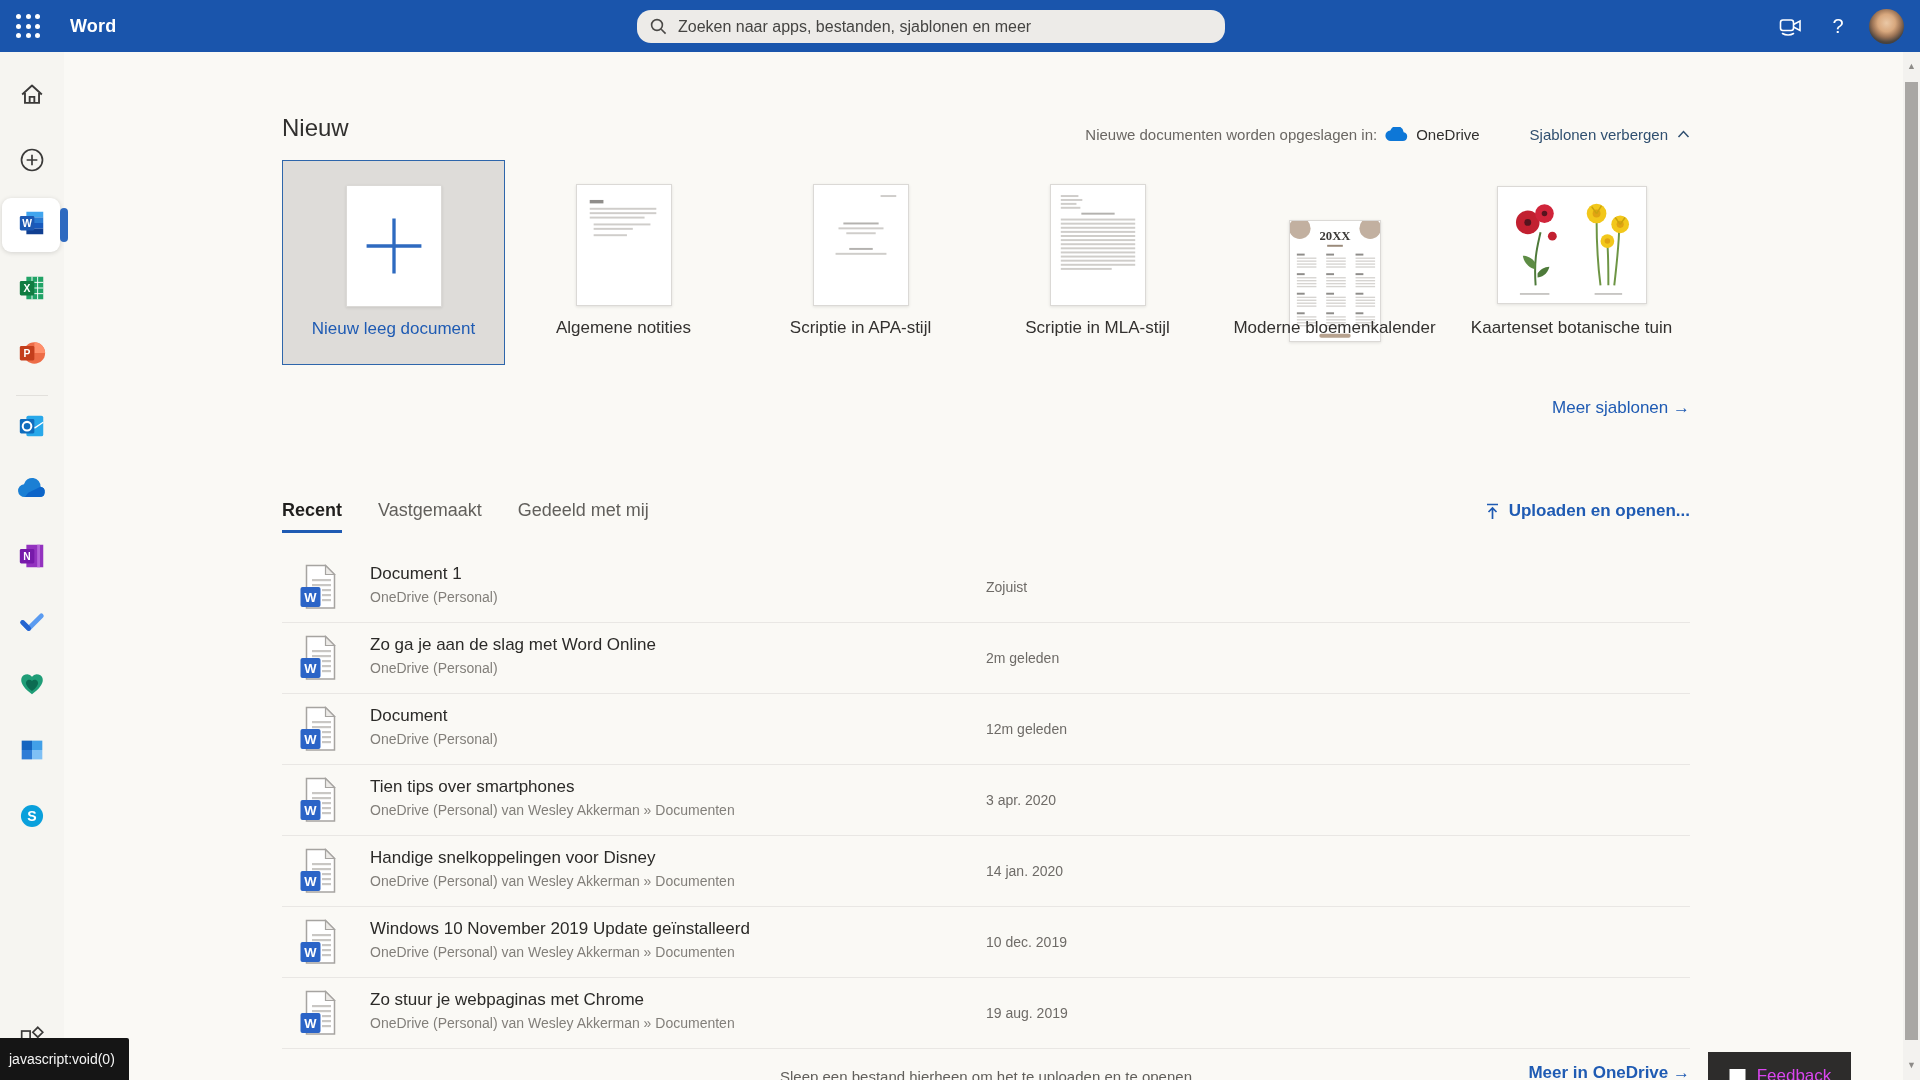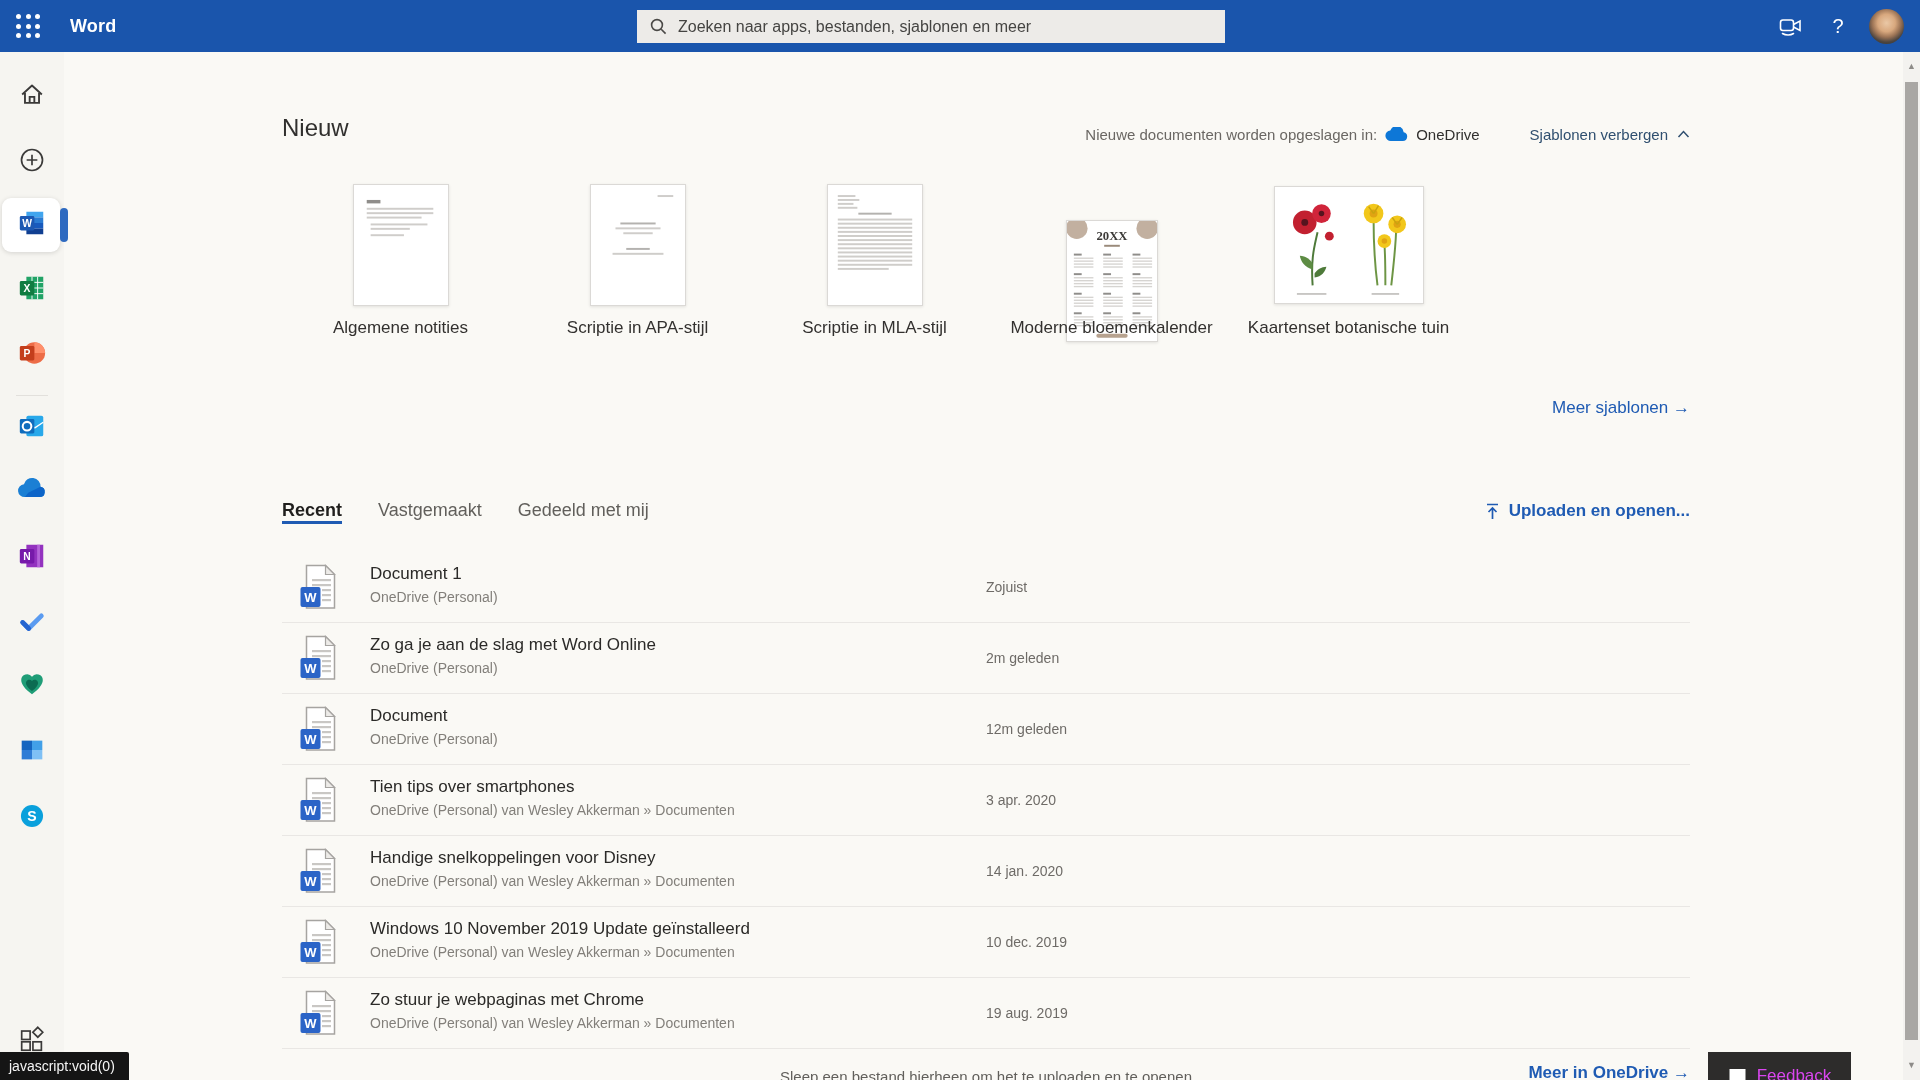--- a/index.html
+++ b/index.html
@@ -8,21 +8,21 @@
     width:1920px; height:1080px; overflow:hidden; position:relative;
     font-family:"Liberation Sans", sans-serif;
     background:#faf9f5;
   }
   
   .topbar { position:absolute; top:0; left:0; width:1920px; height:52px; background:#1a55ac; z-index:8; }
   .waffle { position:absolute; left:0; top:0; width:56px; height:52px; display:flex; align-items:center; justify-content:center; cursor:pointer; }
   .waffle-grid { display:grid; grid-template-columns:repeat(3,5px); grid-gap:4.5px; }
   .waffle-grid i { width:5px; height:5px; background:#fff; border-radius:50%; }
   .app-title { position:absolute; left:70px; top:0; height:52px; display:flex; align-items:center; color:#fff; font-size:18px; font-weight:bold; letter-spacing:.2px; }
-  .searchbox { position:absolute; left:637px; top:10px; width:588px; height:33px; background:#edebe8; border-radius:0; display:flex; align-items:center; padding:16px 13px; gap:11px; color:#454442; font-size:16px; cursor:text; }
+  .searchbox { position:absolute; left:637px; top:10px; width:588px; height:33px; background:#edebe8; border-radius:14px; display:flex; align-items:center; padding:16px 13px; gap:11px; color:#454442; font-size:16px; cursor:text; }
   .topbar-right { position:absolute; right:10px; top:0; height:52px; display:flex; align-items:center; }
   .tb-btn { width:48px; height:52px; display:flex; align-items:center; justify-content:center; cursor:pointer; color:#fff; }
   .help-glyph { font-size:20px; color:#fff; }
   .avatar { width:35px; height:35px; border-radius:50%; cursor:pointer;
     background: radial-gradient(circle at 50% 40%, #eac8a6 0%, #d8a87e 32%, #9b7355 52%, #4c4540 70%, #2e2c2a 100%); }
   
   .rail { position:absolute; left:0; top:52px; width:64px; height:1028px; background:#f6f5f1; z-index:6; }
   .rail-item { position:absolute; left:0; width:64px; height:56px; display:flex; align-items:center; justify-content:center; cursor:pointer; }
   .rail-item svg { width:30px; height:30px; position:relative; z-index:2; }
   .rail-pill { position:absolute; left:2px; top:1px; width:58px; height:54px; background:#fff; border-radius:9px; box-shadow:0 1px 5px rgba(0,0,0,.14); z-index:1; }
@@ -41,34 +41,34 @@
   .page { position:absolute; top:24px; left:50%; transform:translateX(-50%); width:96px; height:122px; background:#fff; border:1px solid #dbd9d6; box-shadow:0 1px 3px rgba(0,0,0,.10); }
   .page svg { width:100%; height:100%; display:block; }
   .page.cal { width:92px;margin-top:36px; }
   .page.bot { width:150px; height:118px; top:26px; }
   .slot-label { position:absolute; top:158px; left:0; width:100%; text-align:center; font-size:17px; color:#33312f; white-space:nowrap; }
   .slot.first .slot-label { color:#1f5bb3; }
   .more-templates { position:absolute; left:218px; top:346px; width:1408px; text-align:right; font-size:17px; font-weight:normal; color:#1f5bb3; cursor:pointer; }
   
   .tabs-row { position:absolute; left:218px; top:448px; width:1408px; height:40px; }
   .tabs { display:flex; gap:36px; }
-  .tab { font-size:18px; color:#615f5b; cursor:pointer; border-bottom:3px solid transparent; }
+  .tab { font-size:18px; color:#615f5b; padding-bottom:9px; cursor:pointer; border-bottom:3px solid transparent; }
   .tab.active { color:#201f1d; font-weight:bold; border-bottom-color:#1f5bb3; }
   .upload-link { position:absolute; right:0; top:1px; display:flex; align-items:center; gap:9px; color:#1f5bb3; font-size:17px; font-weight:bold; cursor:pointer; }
   .doclist { position:absolute; left:218px; top:500px; width:1408px; }
   .doc-row { position:relative; height:71px; border-bottom:1px solid #e9e7e4; cursor:pointer; }
   .doc-icon { position:absolute; left:18px; top:12px; }
   .doc-title { position:absolute; left:88px; top:12px; font-size:17px; color:#2b2a28; white-space:nowrap; }
   .doc-loc { position:absolute; left:88px; top:37px; font-size:14px; color:#827f7a; white-space:nowrap; }
   .doc-date { position:absolute; left:704px; top:27px; font-size:14px; color:#6e6b67; white-space:nowrap; }
   .drop-hint { position:absolute; left:218px; top:1016px; width:1408px; text-align:center; font-size:15px; color:#615f5b; }
   .more-onedrive { position:absolute; left:218px; top:1011px; width:1408px; text-align:right; font-size:17px; font-weight:bold; color:#1f5bb3; cursor:pointer; }
   
   .feedback { position:absolute; left:1708px; top:1032px; width:143px; height:48px; background:#2d2c2b; color:#d946ef; border:none; display:flex; align-items:center; justify-content:center; gap:10px; font-size:17px; font-family:inherit; cursor:pointer; z-index:9;margin-top:20px; }
-  .statusbar { position:absolute; left:0; bottom:0; height:28px; background:#151515; color:#f5f5f5; font-size:14px; display:flex; align-items:center; padding:0 14px 0 9px; z-index:10; border-top-right-radius:2px; }
+  .statusbar { position:absolute; left:0; bottom:0; height:42px; background:#151515; color:#f5f5f5; font-size:14px; display:flex; align-items:center; padding:0 14px 0 9px; z-index:10; border-top-right-radius:2px; }
   
   .scrollbar { position:absolute; right:0; top:52px; width:17px; height:1028px; background:#f3f2ef; z-index:7; }
   .sb-arrow { position:absolute; left:0; width:17px; height:17px; text-align:center; font-size:9px; line-height:17px; color:#8d8b88; cursor:pointer; }
   .sb-up { top:6px; } .sb-down { bottom:6px; }
   .sb-thumb { position:absolute; left:2px; top:30px; width:13px; height:958px; background:#a9a7a4; cursor:pointer; }
 </style>
 </head>
 <body>
 
 <header class="topbar">
@@ -223,20 +223,28 @@
     <span class="od-name">OneDrive</span>
     <span class="hide-templates">
       <span>Sjablonen verbergen</span>
       <svg width="13" height="8" viewBox="0 0 13 8">
         <path d="M1.5 7 L6.5 1.5 L11.5 7" fill="none" stroke="#2f4f6f" stroke-width="1.5"></path>
       </svg>
     </span>
   </div>
 
   <div class="templates" id="templates">
+      <div class="slot first">
+        <div class="page">
+          <svg viewBox="0 0 96 122">
+            <path d="M48 33 V89 M20 61 H76" stroke="#2e6ac0" stroke-width="3.4"></path>
+          </svg>
+        </div>
+        <div class="slot-label">Nieuw leeg document</div>
+      </div>
       <div class="slot">
         <div class="page">
           <svg viewBox="0 0 96 122">
             <rect x="13" y="15" width="14" height="3.5" fill="#8f8d8a"></rect>
             <rect x="13" y="23" width="68" height="2" fill="#cfcdca"></rect>
             <rect x="13" y="27.5" width="68" height="2" fill="#cfcdca"></rect>
             <rect x="13" y="32" width="56" height="2" fill="#cfcdca"></rect>
             <rect x="17" y="39" width="58" height="2" fill="#cfcdca"></rect>
             <rect x="17" y="43.5" width="40" height="2" fill="#cfcdca"></rect>
             <rect x="17" y="50" width="34" height="2" fill="#cfcdca"></rect>

